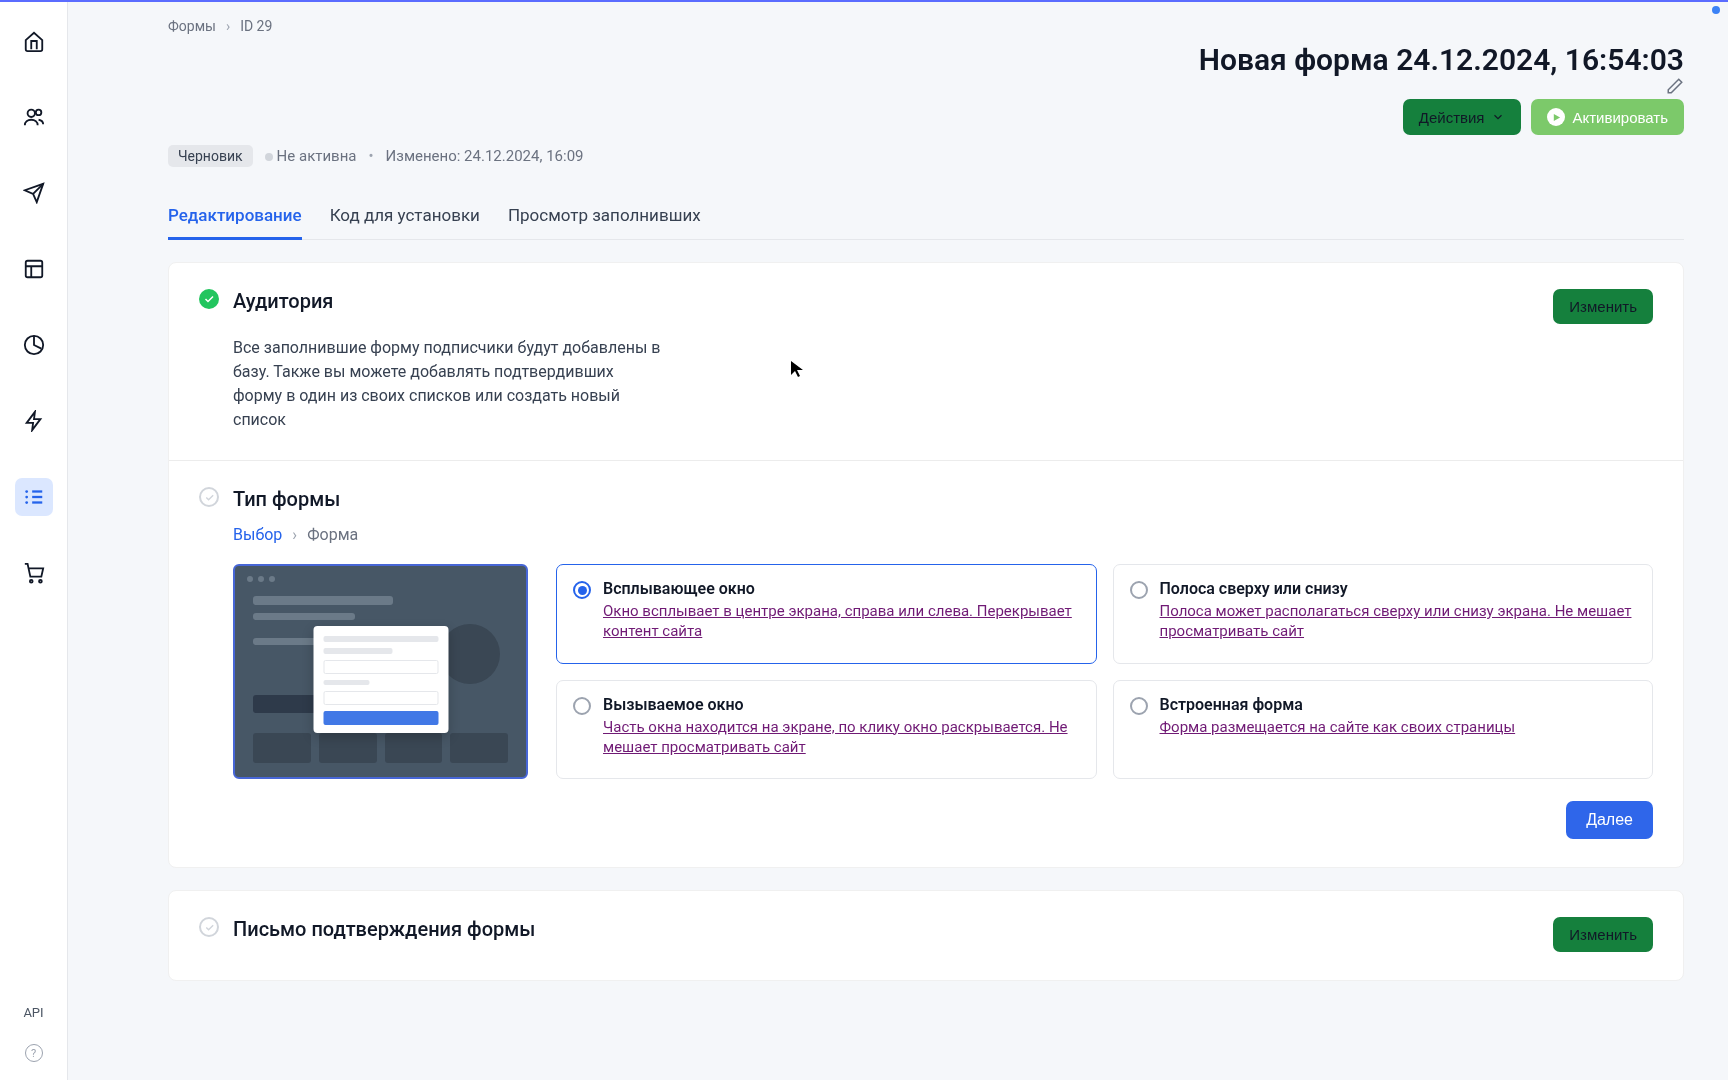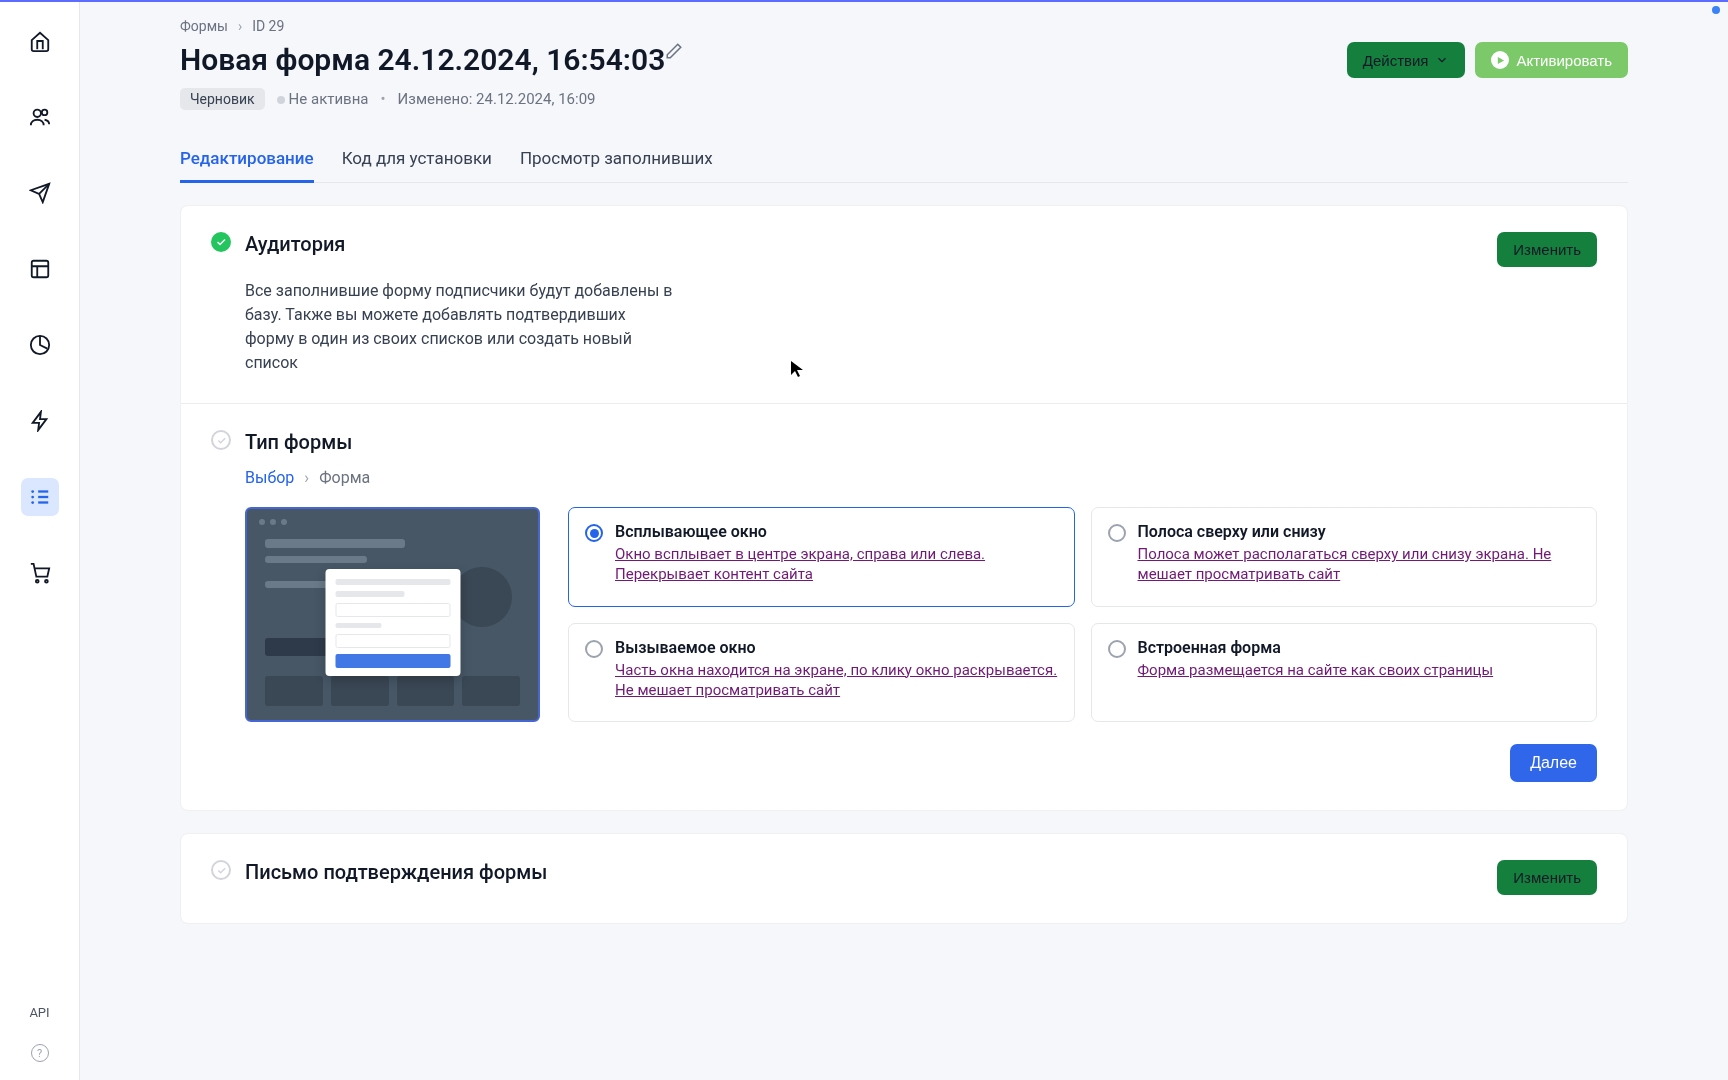--- a/index.html
+++ b/index.html
@@ -22,21 +22,21 @@
 .blue-dot {
   position: absolute;
   top: 6px;
   right: 8px;
   width: 8px; height: 8px;
   background: #3b82f6;
   border-radius: 50%;
 }
 .layout { display: flex; height: 100%; }
 .sidebar {
-  width: 80px;
+  width: 68px;
   background: #fff;
   border-right: 1px solid #e5e7eb;
   display: flex;
   flex-direction: column;
   padding-top: 22px;
 }
 .sidebar-icons { display: flex; flex-direction: column; gap: 18px; align-items: center; }
 .side-item {
   width: 38px; height: 38px;
   border-radius: 7px;
@@ -54,36 +54,37 @@
   display: flex;
   flex-direction: column;
   align-items: center;
   gap: 24px;
   color: #4b5563;
   font-size: 13px;
 }
 .help-ic { width:18px;height:18px;border:1.5px solid #9ca3af;border-radius:50%;display:flex;align-items:center;justify-content:center;font-size:11px;color:#9ca3af; }
 .main {
   flex: 1;
-  padding: 18px 100px 0 100px;
+  padding: 18px 44px 0 100px;
   overflow-y: auto;
 }
 .breadcrumb {
   display: flex;
   align-items: center;
   gap: 10px;
   color: #6b7280;
   font-size: 14px;
   margin-bottom: 8px;
 }
 .breadcrumb .chev { color: #9ca3af; }
 .title-row {
   display: flex;
-  align-items: flex-start;
+  align-items: flex-end;
   margin-bottom: 10px;
+  flex-direction: column;
 }
 .page-title { font-size: 30px; font-weight: 600; color: #111827; }
 .edit-ic { color: #6b7280; cursor: pointer; }
 .title-actions { margin-left: auto; display: flex; gap: 10px; }
 .btn {
   padding: 9px 16px;
   border-radius: 7px;
   font-size: 15px;
   font-weight: 500;
   border: none;

